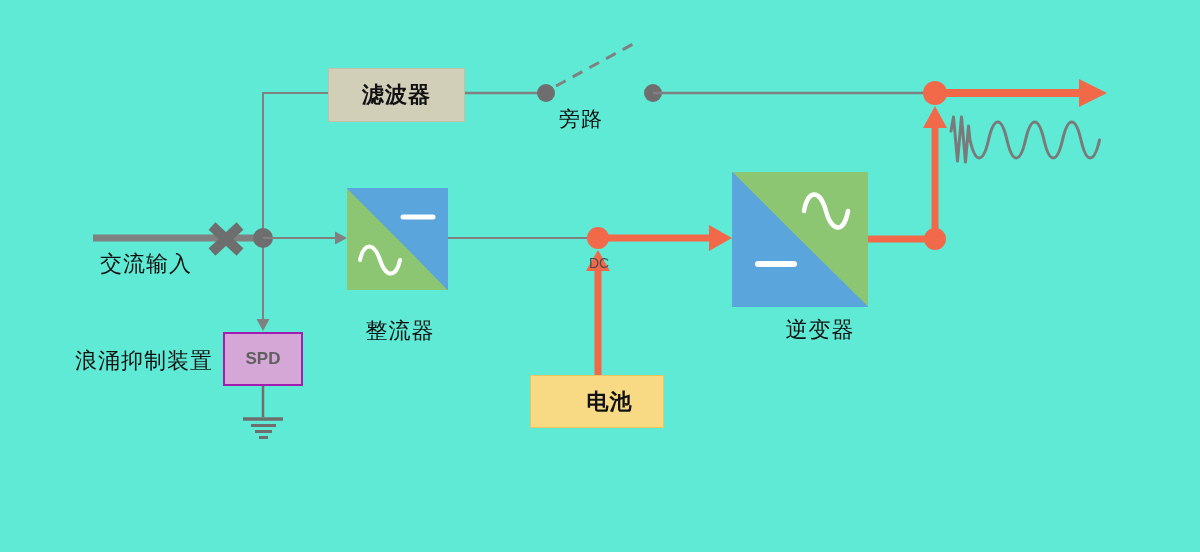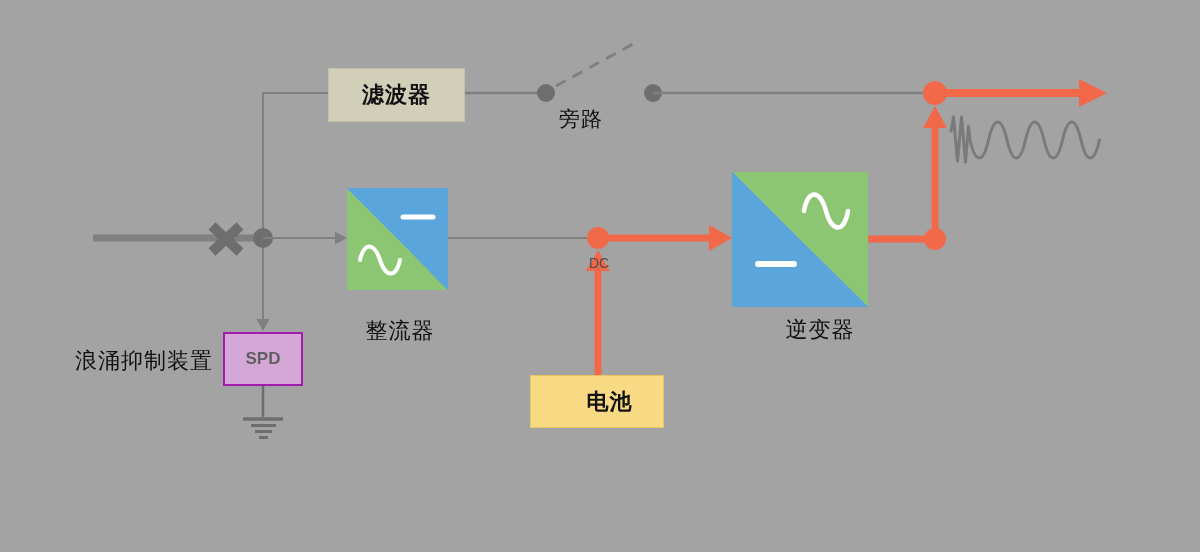--- a/index.html
+++ b/index.html
@@ -1,19 +1,19 @@
 <!DOCTYPE html>
 <html><head>
 <meta charset="utf-8">
 <style>
   html,body{margin:0;padding:0;background:#ffffff;}
   .canvas{
     position:relative;
     width:1200px;height:552px;
-    background:#a3a3a3;
+    background:#5eead4;
     font-family:"Liberation Sans","DejaVu Sans",sans-serif;
     overflow:hidden;
   }
   .wires{position:absolute;left:0;top:0;width:1200px;height:552px;z-index:2;}
   .node{
     position:absolute;display:flex;align-items:center;justify-content:center;
     box-sizing:border-box;z-index:1;
   }
   .filter-box{
     left:328px;top:68px;width:137px;height:54px;
@@ -148,20 +148,21 @@
     <path d="M951,131 L953.5,117 L957.5,161 L961.5,117 L965.5,162 L968.5,126 L970,140
              c5.5,24 13,24 18.5,0
              s13,-24 18.5,0
              s13,24 18.5,0
              s13,-24 18.5,0
              s13,24 18.5,0
              s13,-24 18.5,0
              s13,24 18.5,0" fill="none" stroke="#7a7a7a" stroke-width="3" stroke-linejoin="round" stroke-linecap="round"></path>
   </svg>
 
+  <div class="lbl" style="left:146px;top:264px;">交流输入</div>
 
   <div class="lbl" style="left:581px;top:119px;font-size:21px;">旁路</div>
 
   <div class="lbl" style="left:400px;top:331px;">整流器</div>
 
   <div class="lbl" style="left:144px;top:361px;">浪涌抑制装置</div>
 
   <div class="lbl" style="left:814px;top:330px;margin-left:6px;">逆变器</div>
 
   <div class="lbl dc-lbl" style="left:599px;top:220px;">DC</div>

